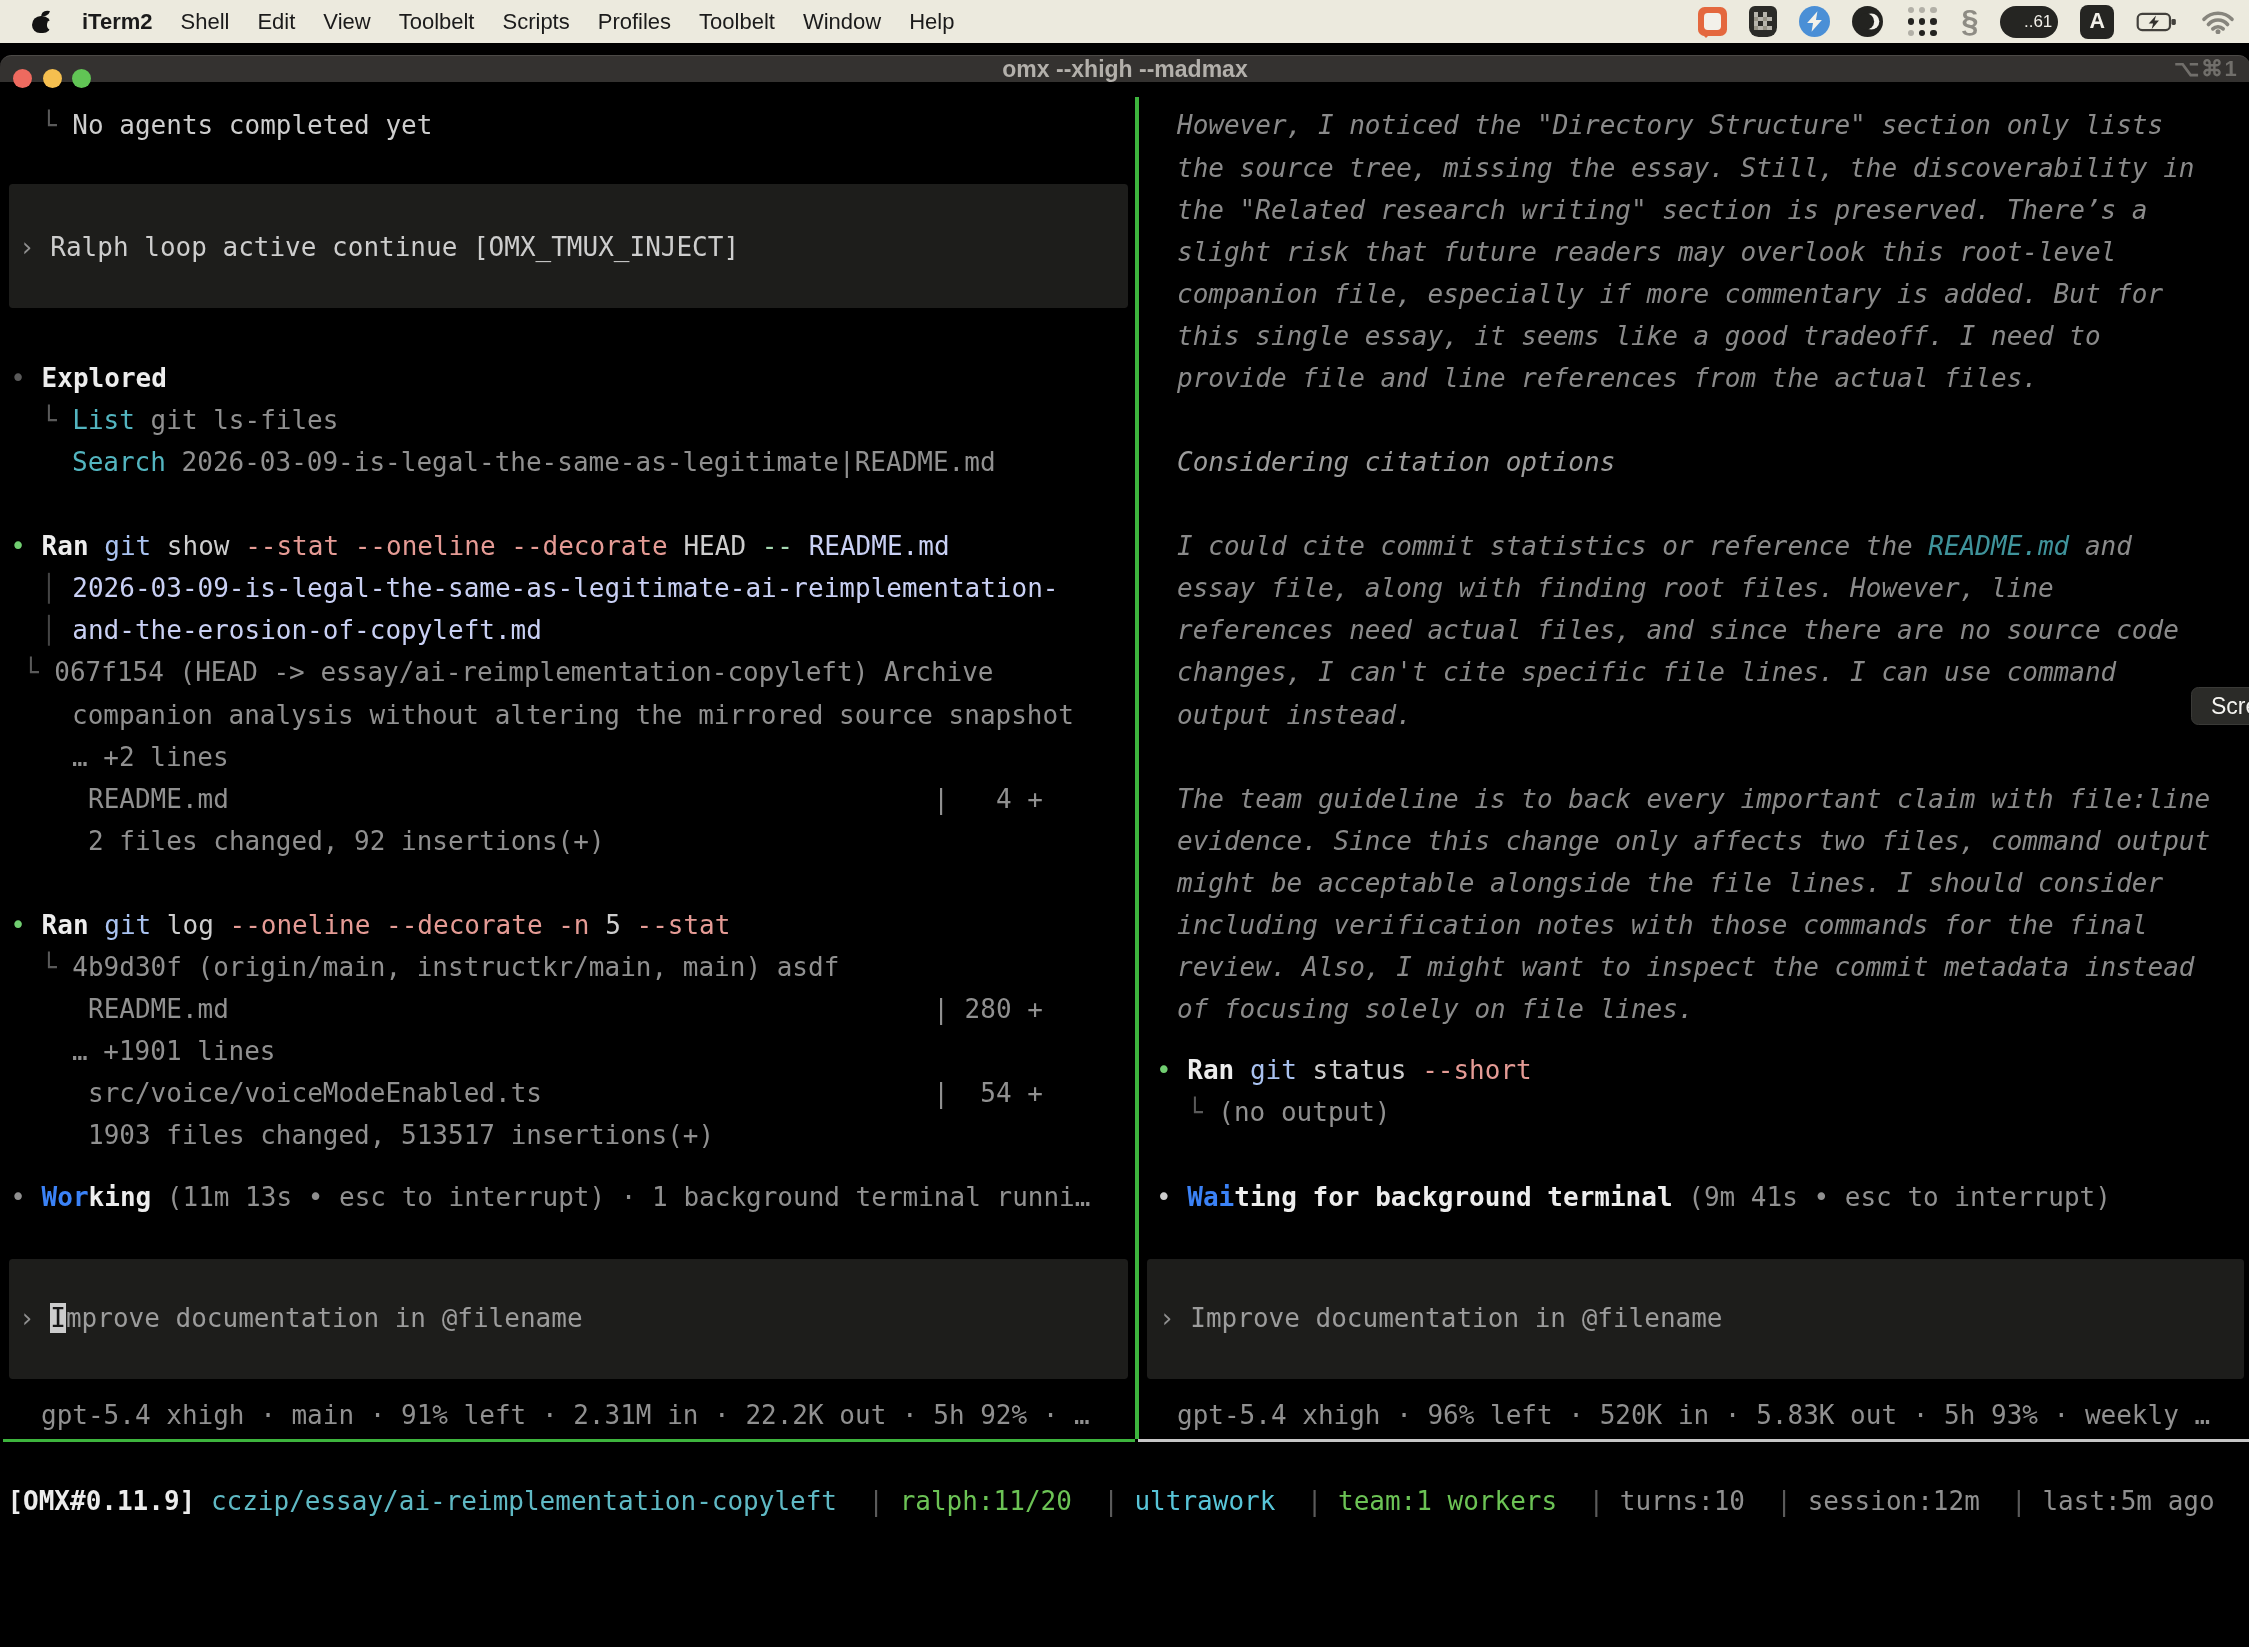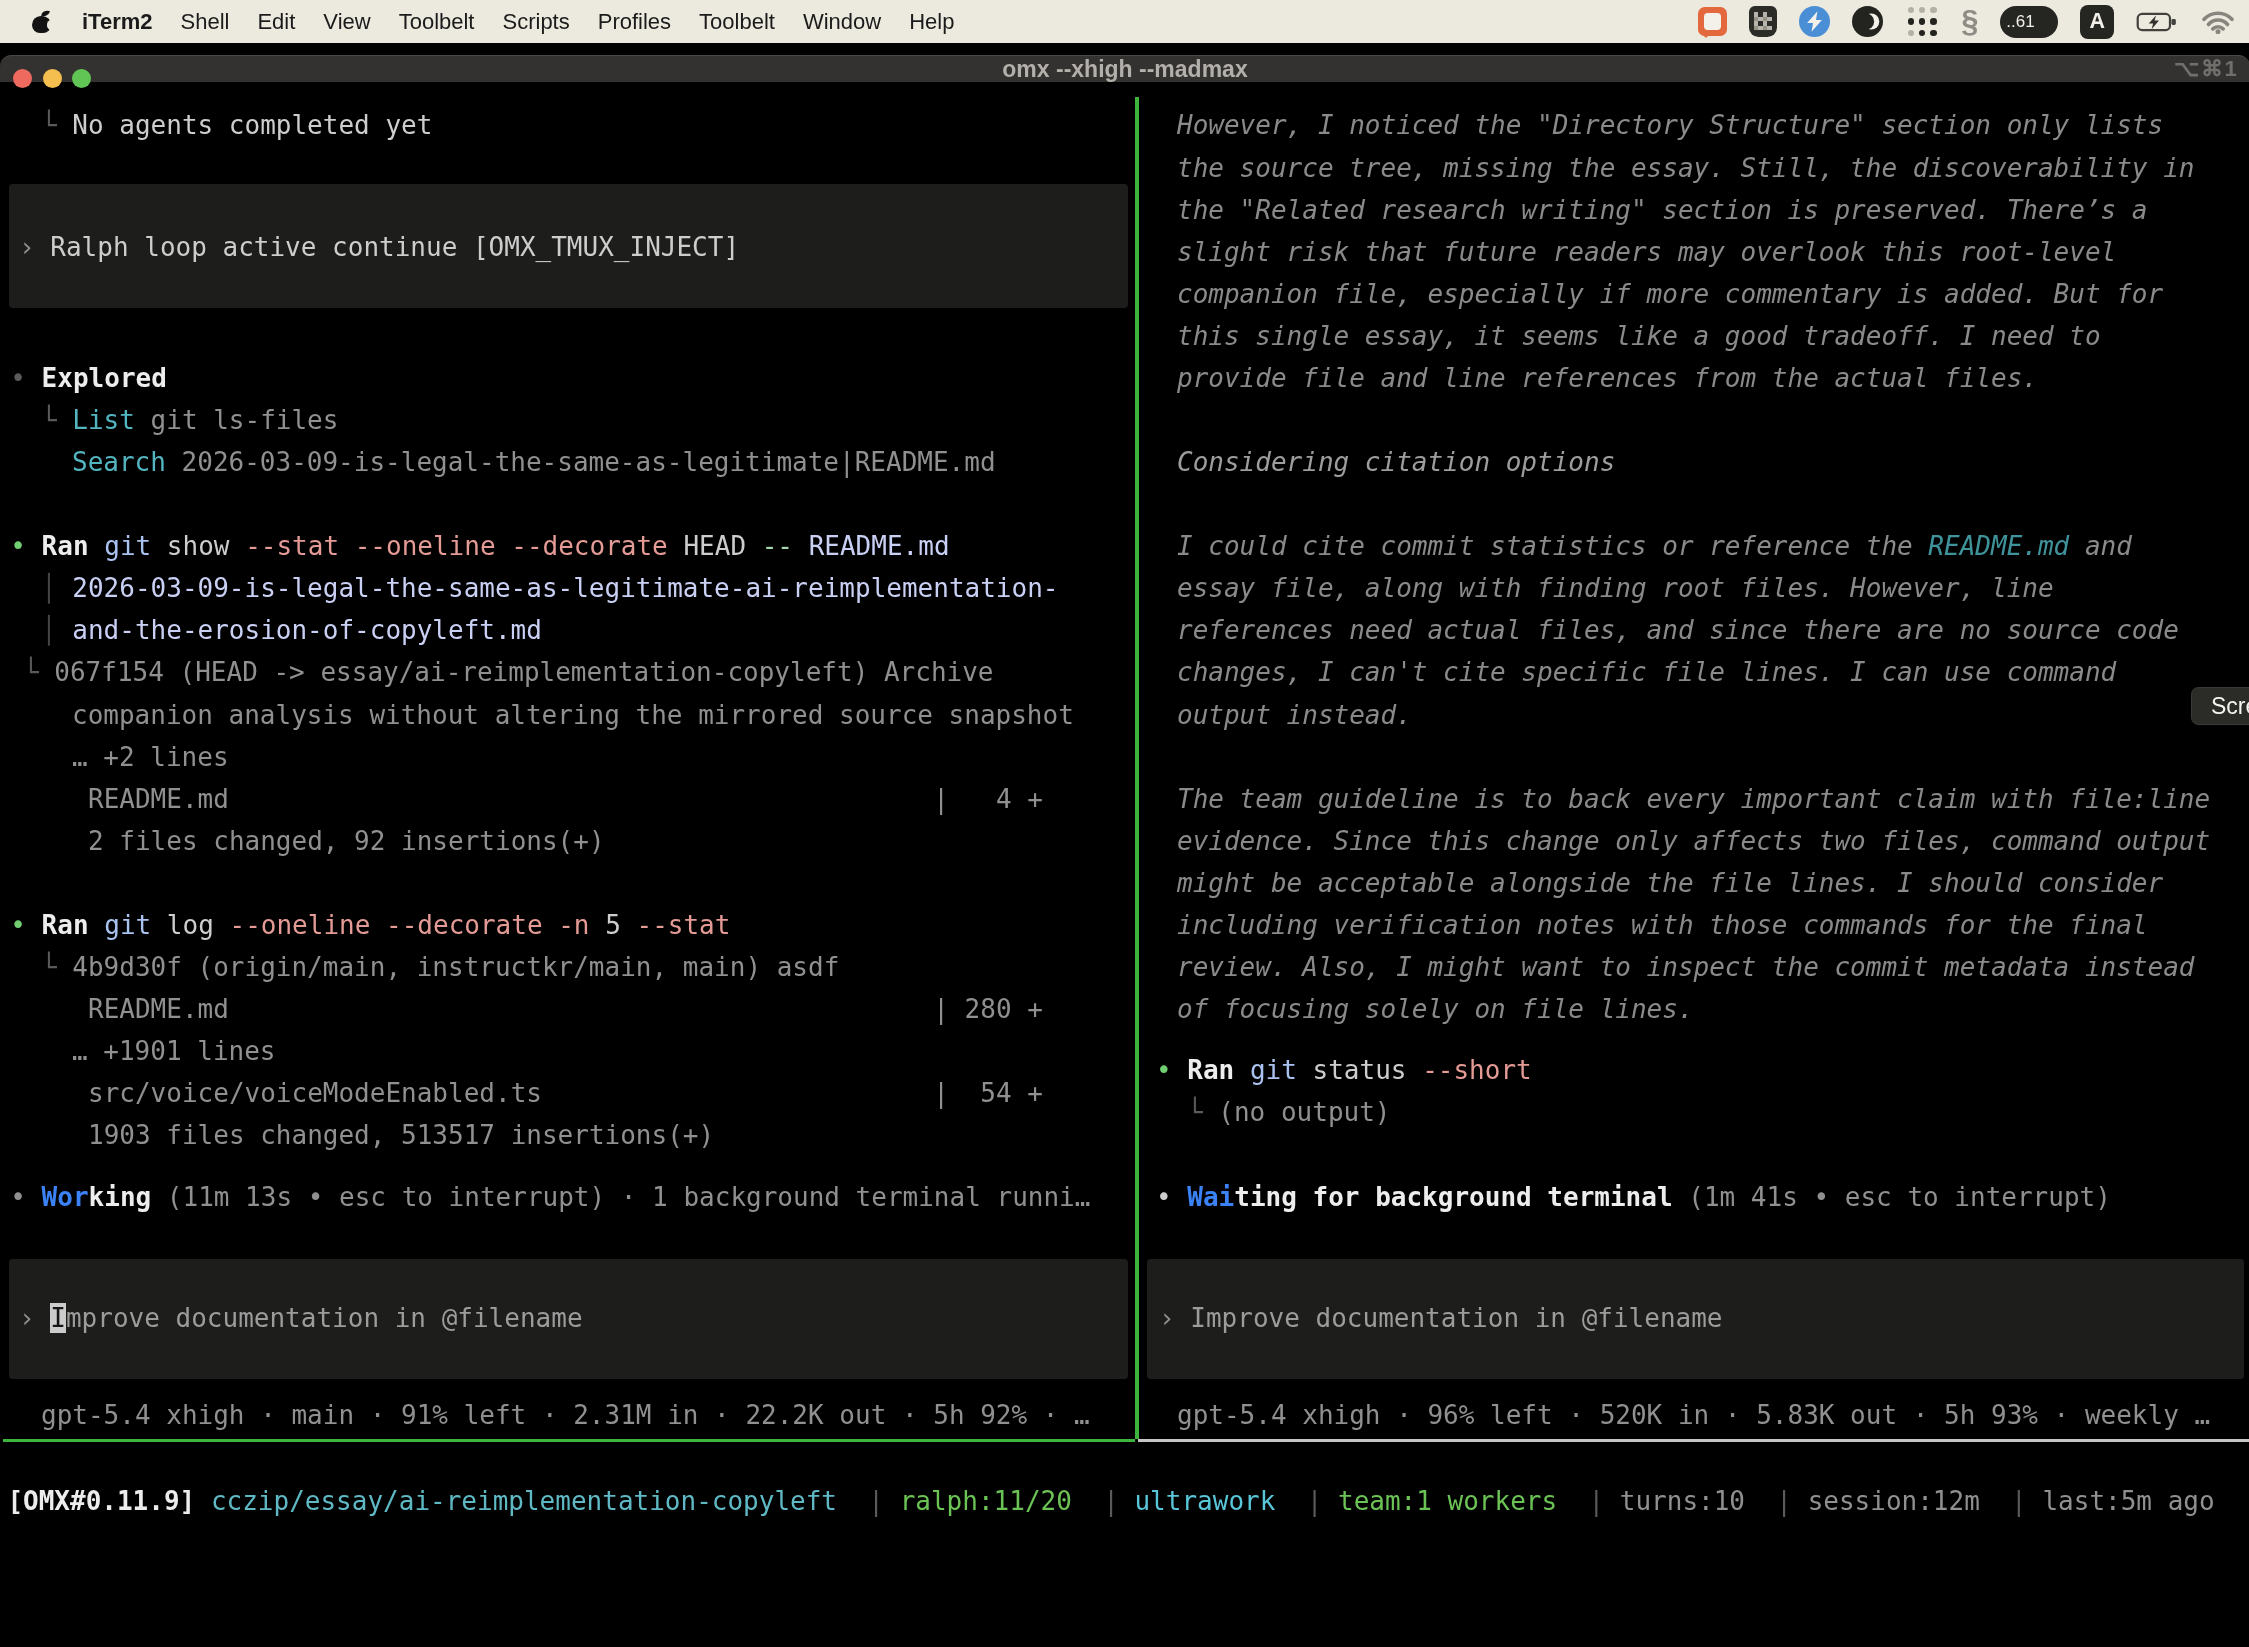--- a/index.html
+++ b/index.html
@@ -31,21 +31,21 @@
       background-image:repeating-linear-gradient(0deg,#cfcdc4 0 3.7px,transparent 3.7px 8.9px),
                        repeating-linear-gradient(90deg,#cfcdc4 0 3.7px,transparent 3.7px 8.9px);
       background-blend-mode:multiply;opacity:.85;}
   .dots9{width:34px;height:34px;display:grid;grid-template-columns:repeat(3,1fr);
          align-items:center;justify-items:center;}
   .dots9 i{width:6.6px;height:6.6px;border-radius:50%;background:#232320;}
   .dots9 i:nth-child(1),.dots9 i:nth-child(2),.dots9 i:nth-child(3),
   .dots9 i:nth-child(7){background:#b2b0a7;}
   #ic-dragon{font-size:31px;color:#8e8c84;font-weight:bold;line-height:31px;}
   #ic-badge{min-width:46px;height:32px;background:#252522;border-radius:16px;color:#f2f0e9;
-            font-size:17px;display:flex;align-items:center;justify-content:flex-start;padding:0 5.9px;}
+            font-size:17px;display:flex;align-items:center;justify-content:flex-end;padding:0 5.9px;}
   #ic-a{width:34px;height:34px;background:#252522;border-radius:8px;color:#f2f0e9;
         font-size:21.4px;font-weight:bold;display:flex;align-items:center;justify-content:center;}
 
   
   #titlebar{position:absolute;top:55px;left:0;width:2250px;height:27px;background:#343230;
             border-radius:11.8px 11.8px 0 0;border-top:1.5px solid #4c4a47;box-sizing:border-box;}
   .tl{position:absolute;top:12.5px;width:19px;height:19px;border-radius:50%;}
   #tl-close{left:13.3px;background:#ee6a5f;}
   #tl-min{left:43px;background:#f5bf4f;}
   #tl-zoom{left:72px;background:#61c555;}
@@ -221,21 +221,21 @@
       <div class="tline" style="left: 1177px; top: 672px;"><span class="s-it">changes, I can't cite specific file lines. I can use command</span></div>
       <div class="tline" style="left: 1177px; top: 715px;"><span class="s-it">output instead.</span></div>
       <div class="tline" style="left: 1177px; top: 799px;"><span class="s-it">The team guideline is to back every important claim with file:line</span></div>
       <div class="tline" style="left: 1177px; top: 841px;"><span class="s-it">evidence. Since this change only affects two files, command output</span></div>
       <div class="tline" style="left: 1177px; top: 883px;"><span class="s-it">might be acceptable alongside the file lines. I should consider</span></div>
       <div class="tline" style="left: 1177px; top: 925px;"><span class="s-it">including verification notes with those commands for the final</span></div>
       <div class="tline" style="left: 1177px; top: 967px;"><span class="s-it">review. Also, I might want to inspect the commit metadata instead</span></div>
       <div class="tline" style="left: 1177px; top: 1009px;"><span class="s-it">of focusing solely on file lines.</span></div>
       <div class="tline" style="left: 1156px; top: 1070px;"><span class="s-gr">• </span><span class="s-wb">Ran</span><span class="s-g"> </span><span class="s-pe">git</span><span class="s-G"> status </span><span class="s-sa">--short</span></div>
       <div class="tline" style="left: 1187px; top: 1112px;"><span class="s-d">└ </span><span class="s-g">(no output)</span></div>
-      <div class="tline" style="left: 1156px; top: 1197px;"><span class="s-G">• </span><span class="s-db">Wai</span><span class="s-wb">ting for background terminal</span><span class="s-g"> (1m 41s • esc to interrupt)</span></div>
+      <div class="tline" style="left: 1156px; top: 1197px;"><span class="s-G">• </span><span class="s-db">Wai</span><span class="s-wb">ting for background terminal</span><span class="s-g"> (9m 41s • esc to interrupt)</span></div>
       <div class="tline" style="left: 1159px; top: 1318px;"><span class="s-g">› </span><span class="s-ph">Improve documentation in @filename</span></div>
       <div class="tline" style="left: 1177px; top: 1415px;"><span class="s-g">gpt-5.4 xhigh · 96% left · 520K in · 5.83K out · 5h 93% · weekly …</span></div>
     </div>
 
   <div id="pane-divider"></div>
   <div id="hline-left"></div>
   <div id="hline-right"></div>
 
   <div id="omx-line">
       <div class="tline" style="left: 7.4px; top: 1501px;"><span class="s-ob">[OMX#0.11.9] </span><span class="s-path">cczip/essay/ai-reimplementation-copyleft</span><span class="s-sep">  | </span><span class="s-sgr">ralph:11/20</span><span class="s-sep">  | </span><span class="s-ucy">ultrawork</span><span class="s-sep">  | </span><span class="s-sgr">team:1 workers</span><span class="s-sep">  | </span><span class="s-g">turns:10</span><span class="s-sep">  | </span><span class="s-g">session:12m</span><span class="s-sep">  | </span><span class="s-g">last:5m ago</span></div>

